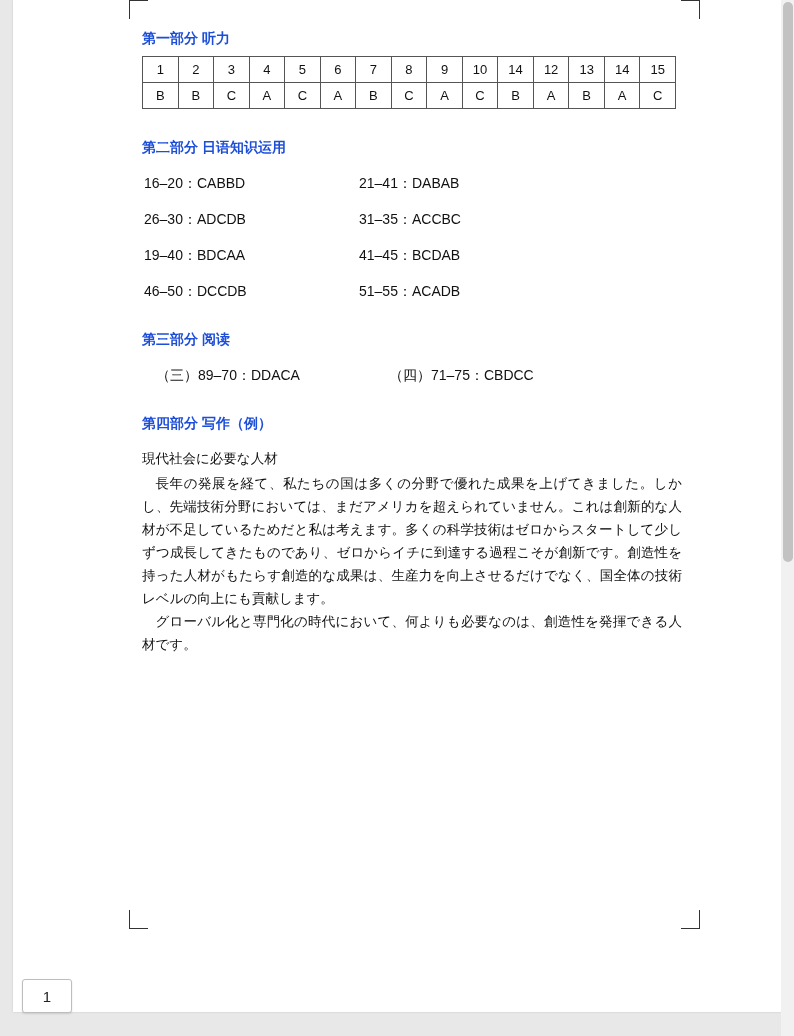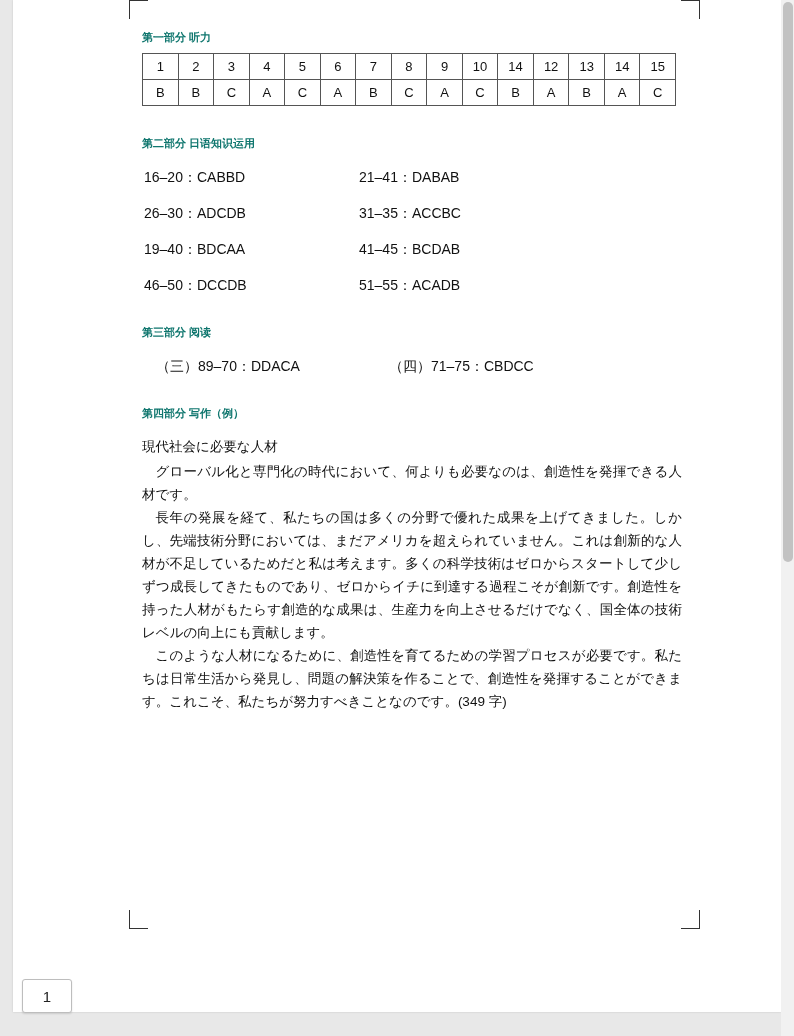--- a/index.html
+++ b/index.html
@@ -42,23 +42,23 @@
   }
   .doc-title {
     text-align: center;
     font-size: 20px;
     font-weight: bold;
     color: #111;
     margin-top: 28px;
     letter-spacing: 2px;
   }
   .section-heading {
-    font-size: 11px;
+    font-size: 14px;
     font-weight: bold;
-    color: #0f766e;
+    color: #1d4ed8;
     margin-top: 30px;
     margin-bottom: 8px;
   }
   table.answers {
     border-collapse: collapse;
     width: 534px;
     table-layout: fixed;
   }
   table.answers td {
     border: 1px solid #555;
@@ -211,23 +211,22 @@
     <div class="part3">
       <div class="ansrow">
         <div class="col1">（三）89–70：DDACA</div>
         <div class="col2">（四）71–75：CBDCC</div>
       </div>
     </div>
 
     <div class="section-heading">第四部分 写作（例）</div>
     <div class="essay">
       <div class="essay-title">現代社会に必要な人材</div>
+      <p>長年の発展を経て、私たちの国は多くの分野で優れた成果を上げてきました。しかし、先端技術分野においては、まだアメリカを超えられていません。これは創新的な人材が不足しているためだと私は考えます。多くの科学技術はゼロからスタートして少しずつ成長してきたものであり、ゼロからイチに到達する過程こそが創新です。創造性を持った人材がもたらす創造的な成果は、生産力を向上させるだけでなく、国全体の技術レベルの向上にも貢献します。</p>
       <p>グローバル化と専門化の時代において、何よりも必要なのは、創造性を発揮できる人材です。</p>
-      <p>長年の発展を経て、私たちの国は多くの分野で優れた成果を上げてきました。しかし、先端技術分野においては、まだアメリカを超えられていません。これは創新的な人材が不足しているためだと私は考えます。多くの科学技術はゼロからスタートして少しずつ成長してきたものであり、ゼロからイチに到達する過程こそが創新です。創造性を持った人材がもたらす創造的な成果は、生産力を向上させるだけでなく、国全体の技術レベルの向上にも貢献します。</p>
-      <p>このような人材になるために、創造性を育てるための学習プロセスが必要です。私たちは日常生活から発見し、問題の解決策を作ることで、創造性を発揮することができます。これこそ、私たちが努力すべきことなのです。(349 字)</p>
     </div>
   </div>
 </div>
 
 <div class="pagebadge">1</div>
 
 <div class="scroll-track">
   <div class="scroll-thumb"></div>
 </div>
 

